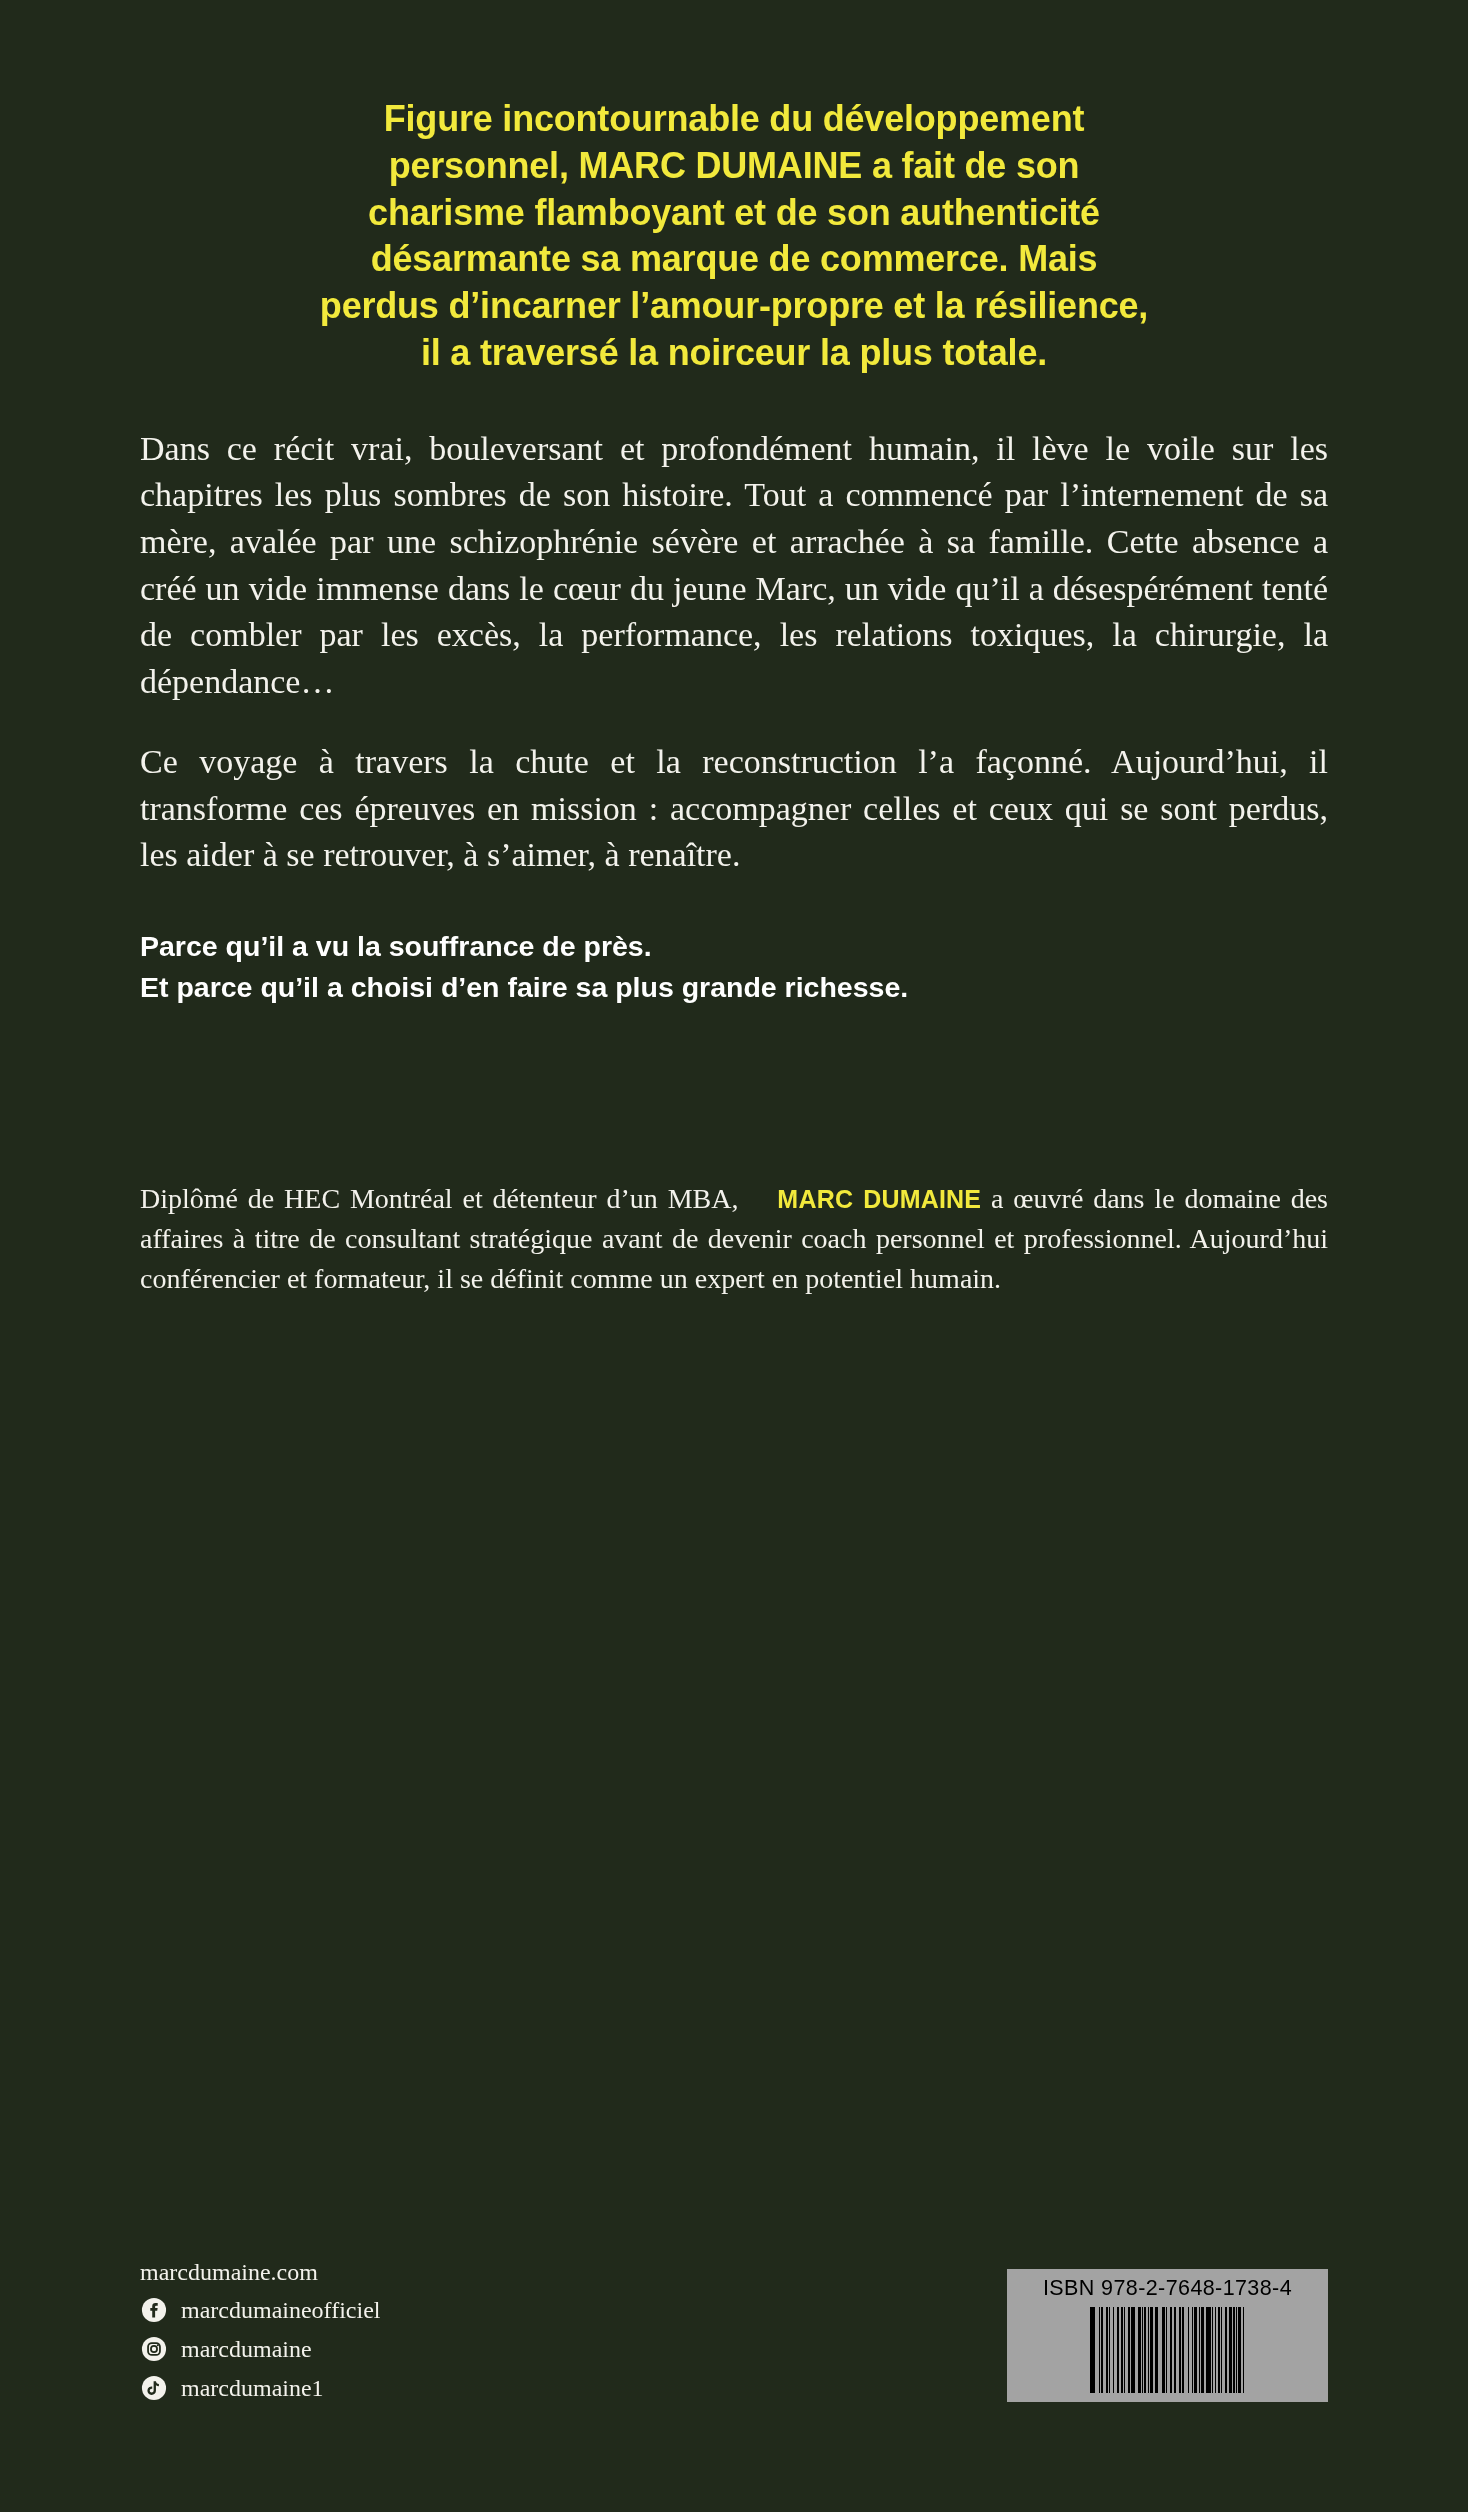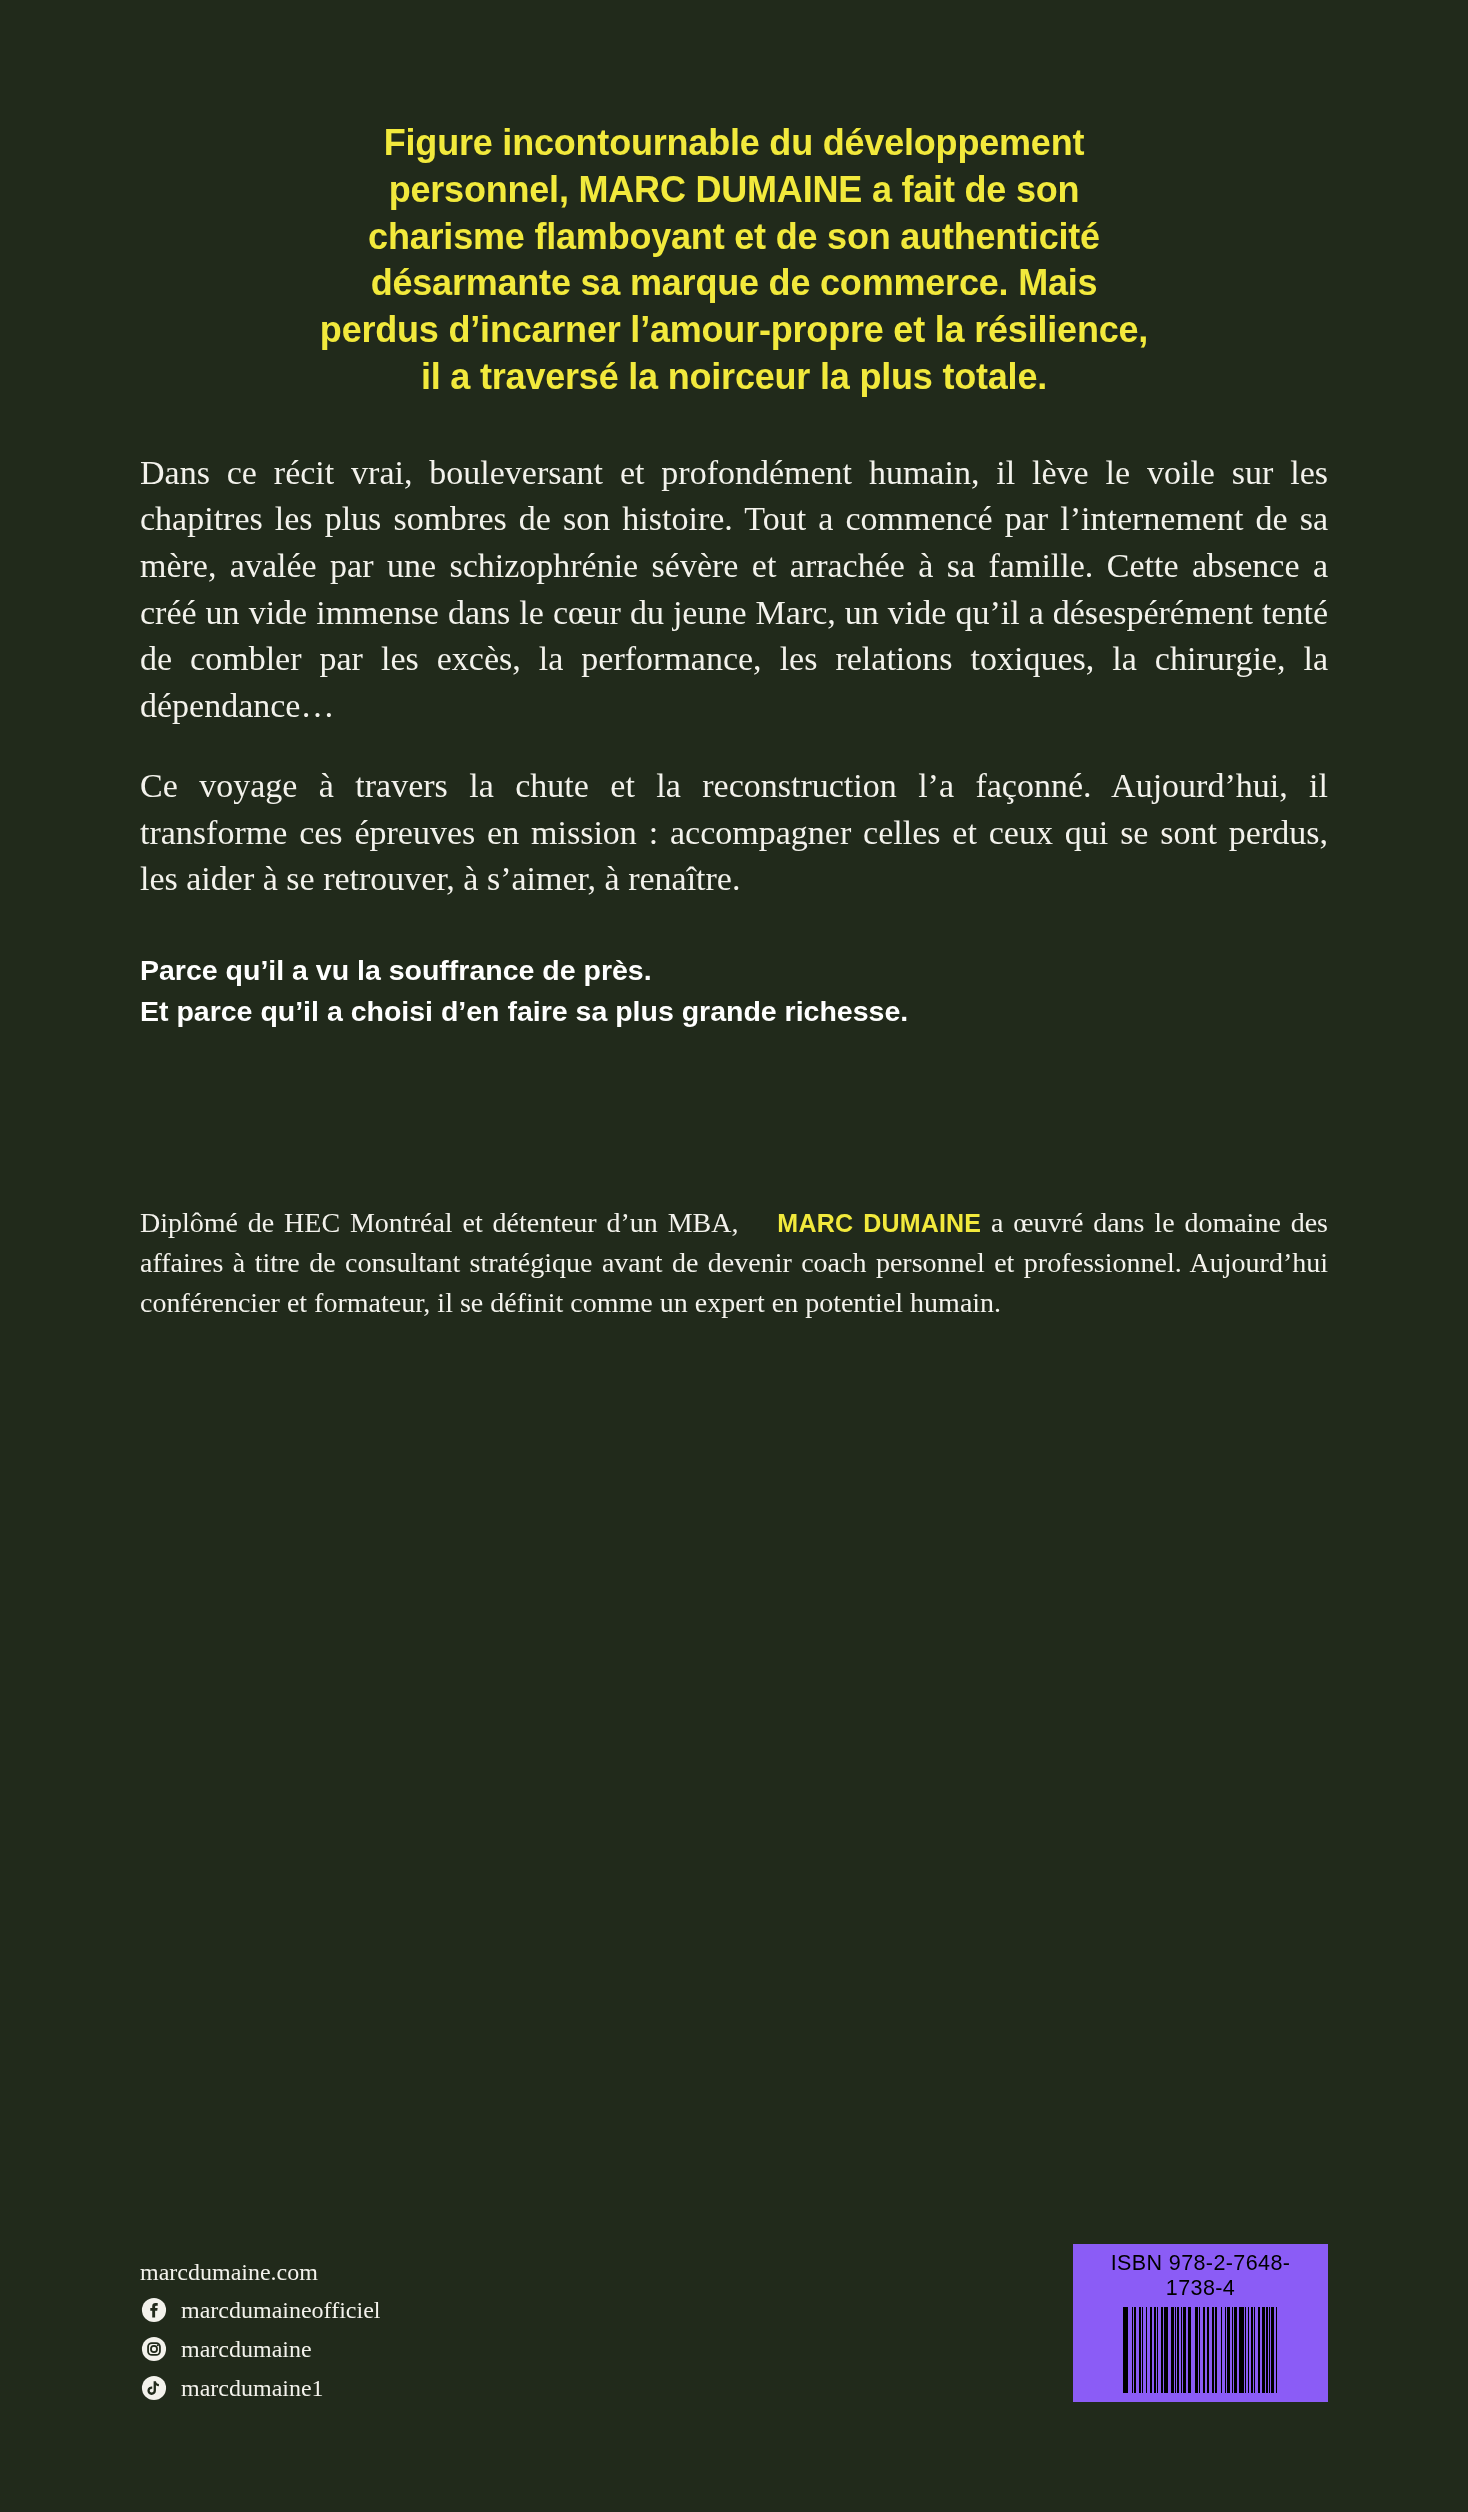--- a/index.html
+++ b/index.html
@@ -17,21 +17,21 @@
   .page {
     position: absolute;
     inset: 0;
     background: #212a1b;
     display: flex;
     flex-direction: column;
   }
 
   
   .headline {
-    margin: 120px 140px 0 140px;
+    margin: 96px 140px 0 140px;
     color: #f2e93c;
     font-family: "Liberation Sans", sans-serif;
     font-weight: bold;
     font-size: 36px;
     line-height: 1.30;
     text-align: center;
     letter-spacing: -0.2px;
   }
   .headline .line { display: block; }
 
@@ -141,22 +141,22 @@
     margin-top: 1.9px;
   }
   .publisher .p-quebecor {
     font-size: 16px;
     letter-spacing: 1.9px;
     margin-top: 3.7px;
   }
 
   
   .isbn-box {
-    background: #8b5cf6;
-    width: 255px;
+    background: #a3a3a3;
+    width: 321px;
     padding: 7.5px 9.3px 9.3px 9.3px;
     box-sizing: border-box;
   }
   .isbn-text {
     color: #000000;
     font-family: "Liberation Sans", sans-serif;
     font-size: 21.5px;
     text-align: center;
     letter-spacing: 0.4px;
     margin-bottom: 5.6px;

